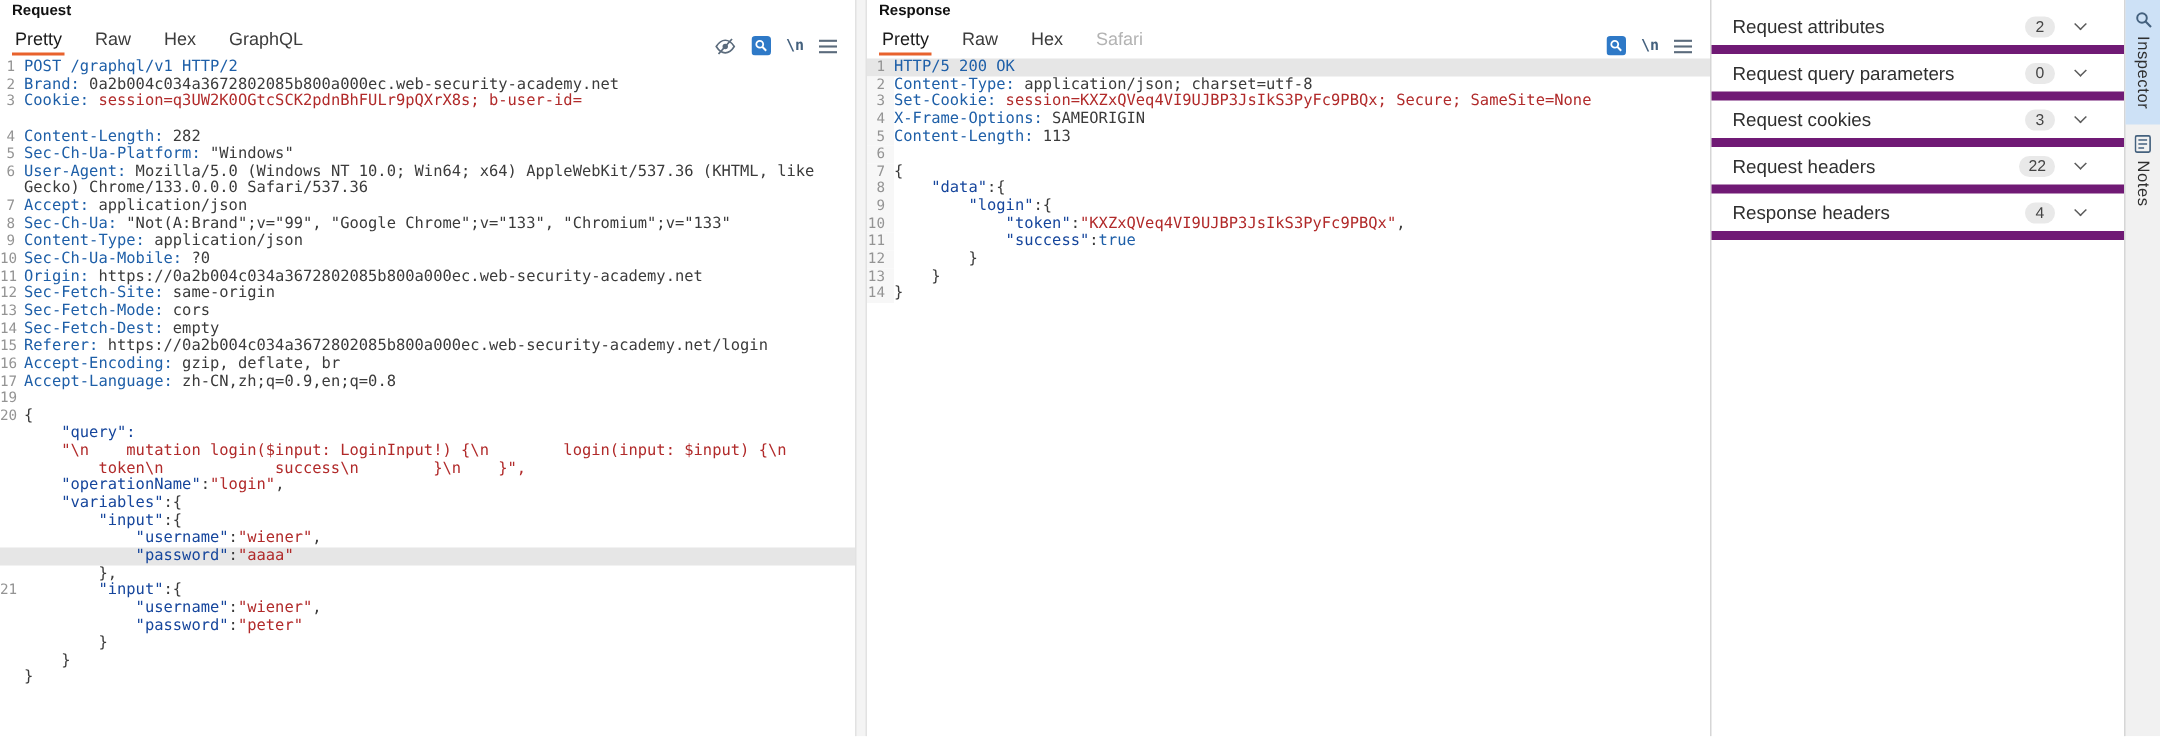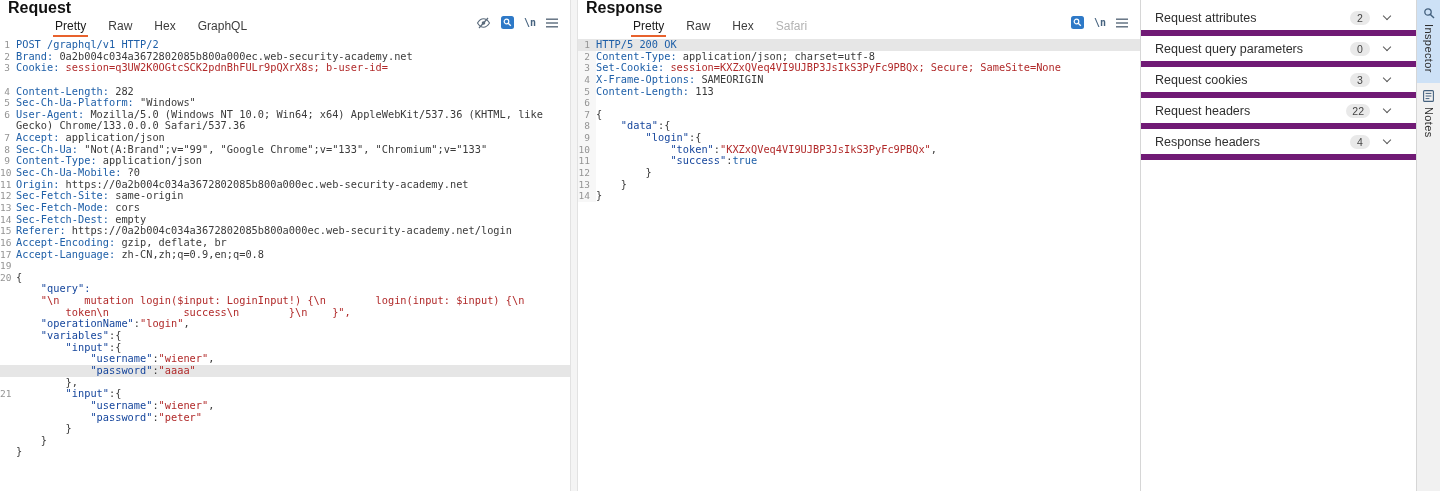--- a/index.html
+++ b/index.html
@@ -7,22 +7,22 @@
   body { font-family:"Liberation Sans","DejaVu Sans",sans-serif; }
   .app { width:1440px; height:491px; display:flex; overflow:hidden; background:#fff; }
 
   
   .panel { display:flex; flex-direction:column; overflow:hidden; background:#fff; }
   .panel.request { width:570px; }
   .panel.response { width:562px; }
   .divider { width:8px; background:#f4f4f4; border-left:1px solid #e2e2e2; border-right:1px solid #e2e2e2; }
 
   .panel-header { padding:1px 8px 0 8px; flex:none; }
-  .panel-title { font-size:16px; font-weight:700; color:#111; height:14px; line-height:14px; }
-  .tab-row { display:flex; align-items:flex-start; height:21px; margin-top:1px;margin-left:45px; }
+  .panel-title { font-size:10px; font-weight:700; color:#111; height:14px; line-height:14px; }
+  .tab-row { display:flex; align-items:flex-end; height:21px; margin-top:1px; }
   .tabs { display:flex; align-items:flex-end; height:100%; }
   .tab { font-size:12px; color:#3c3c3c; margin-right:18px; padding:2px 2px 4px 2px; cursor:pointer; }
   .tab.active { color:#1a1a1a; box-shadow: inset 0 -2px 0 var(--accent,#e8622d); }
   .tab.disabled { color:#b3b3b3; }
   .editor-icons { margin-left:auto; display:flex; align-items:center; gap:10px; padding-right:4px; }
   .icon { display:inline-flex; align-items:center; justify-content:center; cursor:pointer; }
   .icon.nl { font-family:"DejaVu Sans Mono",monospace; font-size:10px; color:#44617e; font-weight:700; }
 
   .editor { flex:1; overflow:hidden; padding-top:2px; cursor:text; }
   .code-row { display:flex; height:11.65px; line-height:11.65px; font-family:"DejaVu Sans Mono",monospace; font-size:10.3px; }

